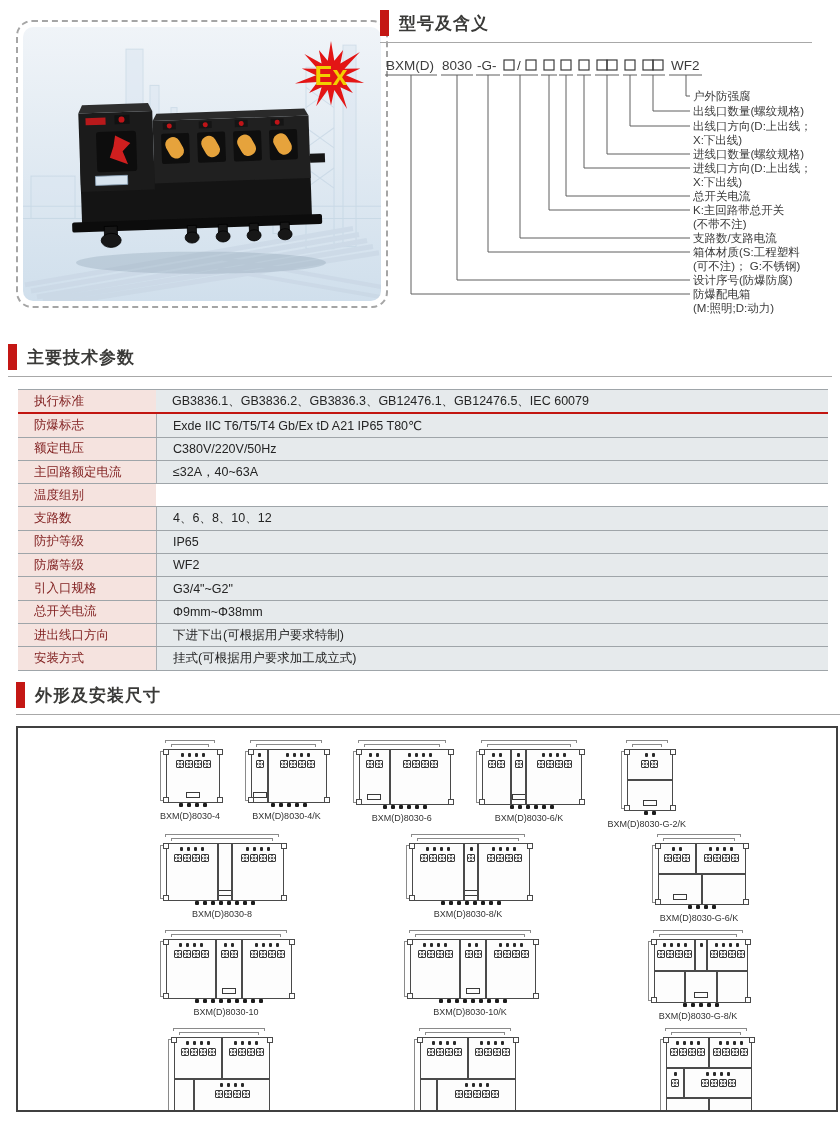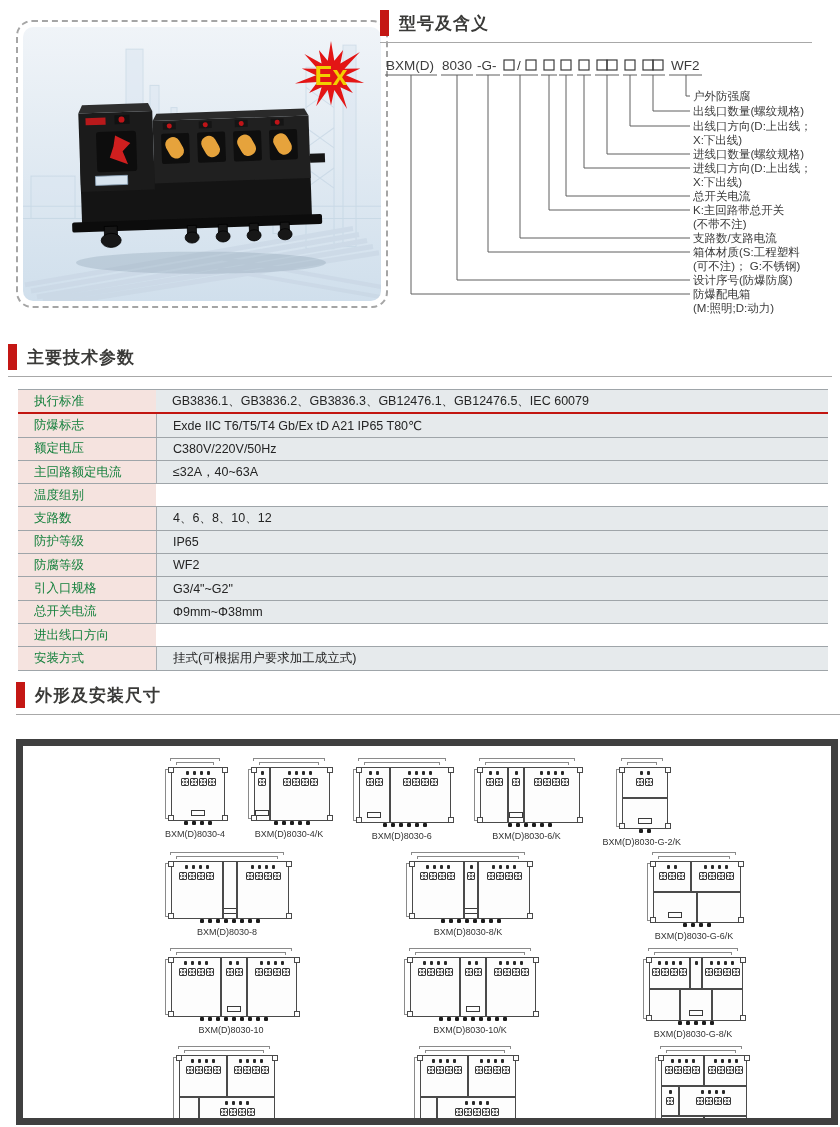--- a/index.html
+++ b/index.html
@@ -24,27 +24,27 @@
   .mtext{font-size:13.5px;fill:#3c3c3c;}
   .ltext{font-size:11.5px;fill:#3a3a3a;}
   .mline{stroke:#5f5f5f;stroke-width:1;fill:none;}
   .mbox{fill:none;stroke:#3c3c3c;stroke-width:1.2;}
 
   
   .params-sec{left:8px;top:344px;width:824px;}
   .ptable{margin:12px 0 0 10px;width:810px;border-top:1px solid #9fa5a9;font-size:12.5px;}
   .prow{display:flex;align-items:center;height:22.3px;border-bottom:1px solid #9fa5a9;white-space:nowrap;}
   .prow:first-child{border-bottom:2px solid #c21510;}
-  .plabel{width:122px;flex:none;background:#f5e3df;align-self:stretch;display:flex;align-items:center;padding-left:16px;color:#15803d;}
+  .plabel{width:122px;flex:none;background:#f5e3df;align-self:stretch;display:flex;align-items:center;padding-left:16px;color:#7f1d1d;}
   .pval{flex:1;background:#e6eaec;align-self:stretch;display:flex;align-items:center;padding-left:16px;border-left:1px solid #a9afb3;color:#242424;overflow:hidden;}
   .prow:first-child .pval{border-left:none;}
 
   
   .dims-sec{left:16px;top:682px;width:824px;}
-  .dims-box{margin-top:24px;width:822px;height:386px;border:7px solid #404040;box-sizing:border-box;overflow:hidden;padding-top:8px;}
+  .dims-box{margin-top:11px;width:822px;height:386px;border:2px solid #404040;box-sizing:border-box;overflow:hidden;padding-top:8px;}
   .dimrow{display:flex;align-items:flex-start;justify-content:space-between;}
   .r1{padding:4px 150px 0 142px;}
   .r2{padding:4px 90px 0 142px;}
   .r3{padding:6px 88px 0 142px;}
   .r4{padding:6px 84px 0 150px;}
   .diagram{display:flex;flex-direction:column;align-items:center;}
   .dimline{height:2px;border-top:1px solid #8a8a8a;border-left:1px solid #8a8a8a;border-right:1px solid #8a8a8a;margin-bottom:1px;}
   .dwgrow{display:flex;align-items:center;gap:3px;margin-top:1px;}
   .dimvert{width:2px;border-left:1px solid #8a8a8a;border-top:1px solid #8a8a8a;border-bottom:1px solid #8a8a8a;}
   .dwg{position:relative;border:1.5px solid #4a4a4a;background:#fdfdfd;display:flex;flex-direction:column;box-sizing:border-box;}
@@ -271,20 +271,21 @@
         <div class="prow">
           <div class="plabel">引入口规格</div>
           <div class="pval">G3/4"~G2"</div>
         </div>
         <div class="prow">
           <div class="plabel">总开关电流</div>
           <div class="pval">Φ9mm~Φ38mm</div>
         </div>
         <div class="prow">
           <div class="plabel">进出线口方向</div>
+          <div class="pval">下进下出(可根据用户要求特制)</div>
         </div>
         <div class="prow">
           <div class="plabel">安装方式</div>
           <div class="pval">挂式(可根据用户要求加工成立式)</div>
         </div>
       </div>
   </div>
 
   <div class="sec dims-sec">
     <div class="sec-head">

